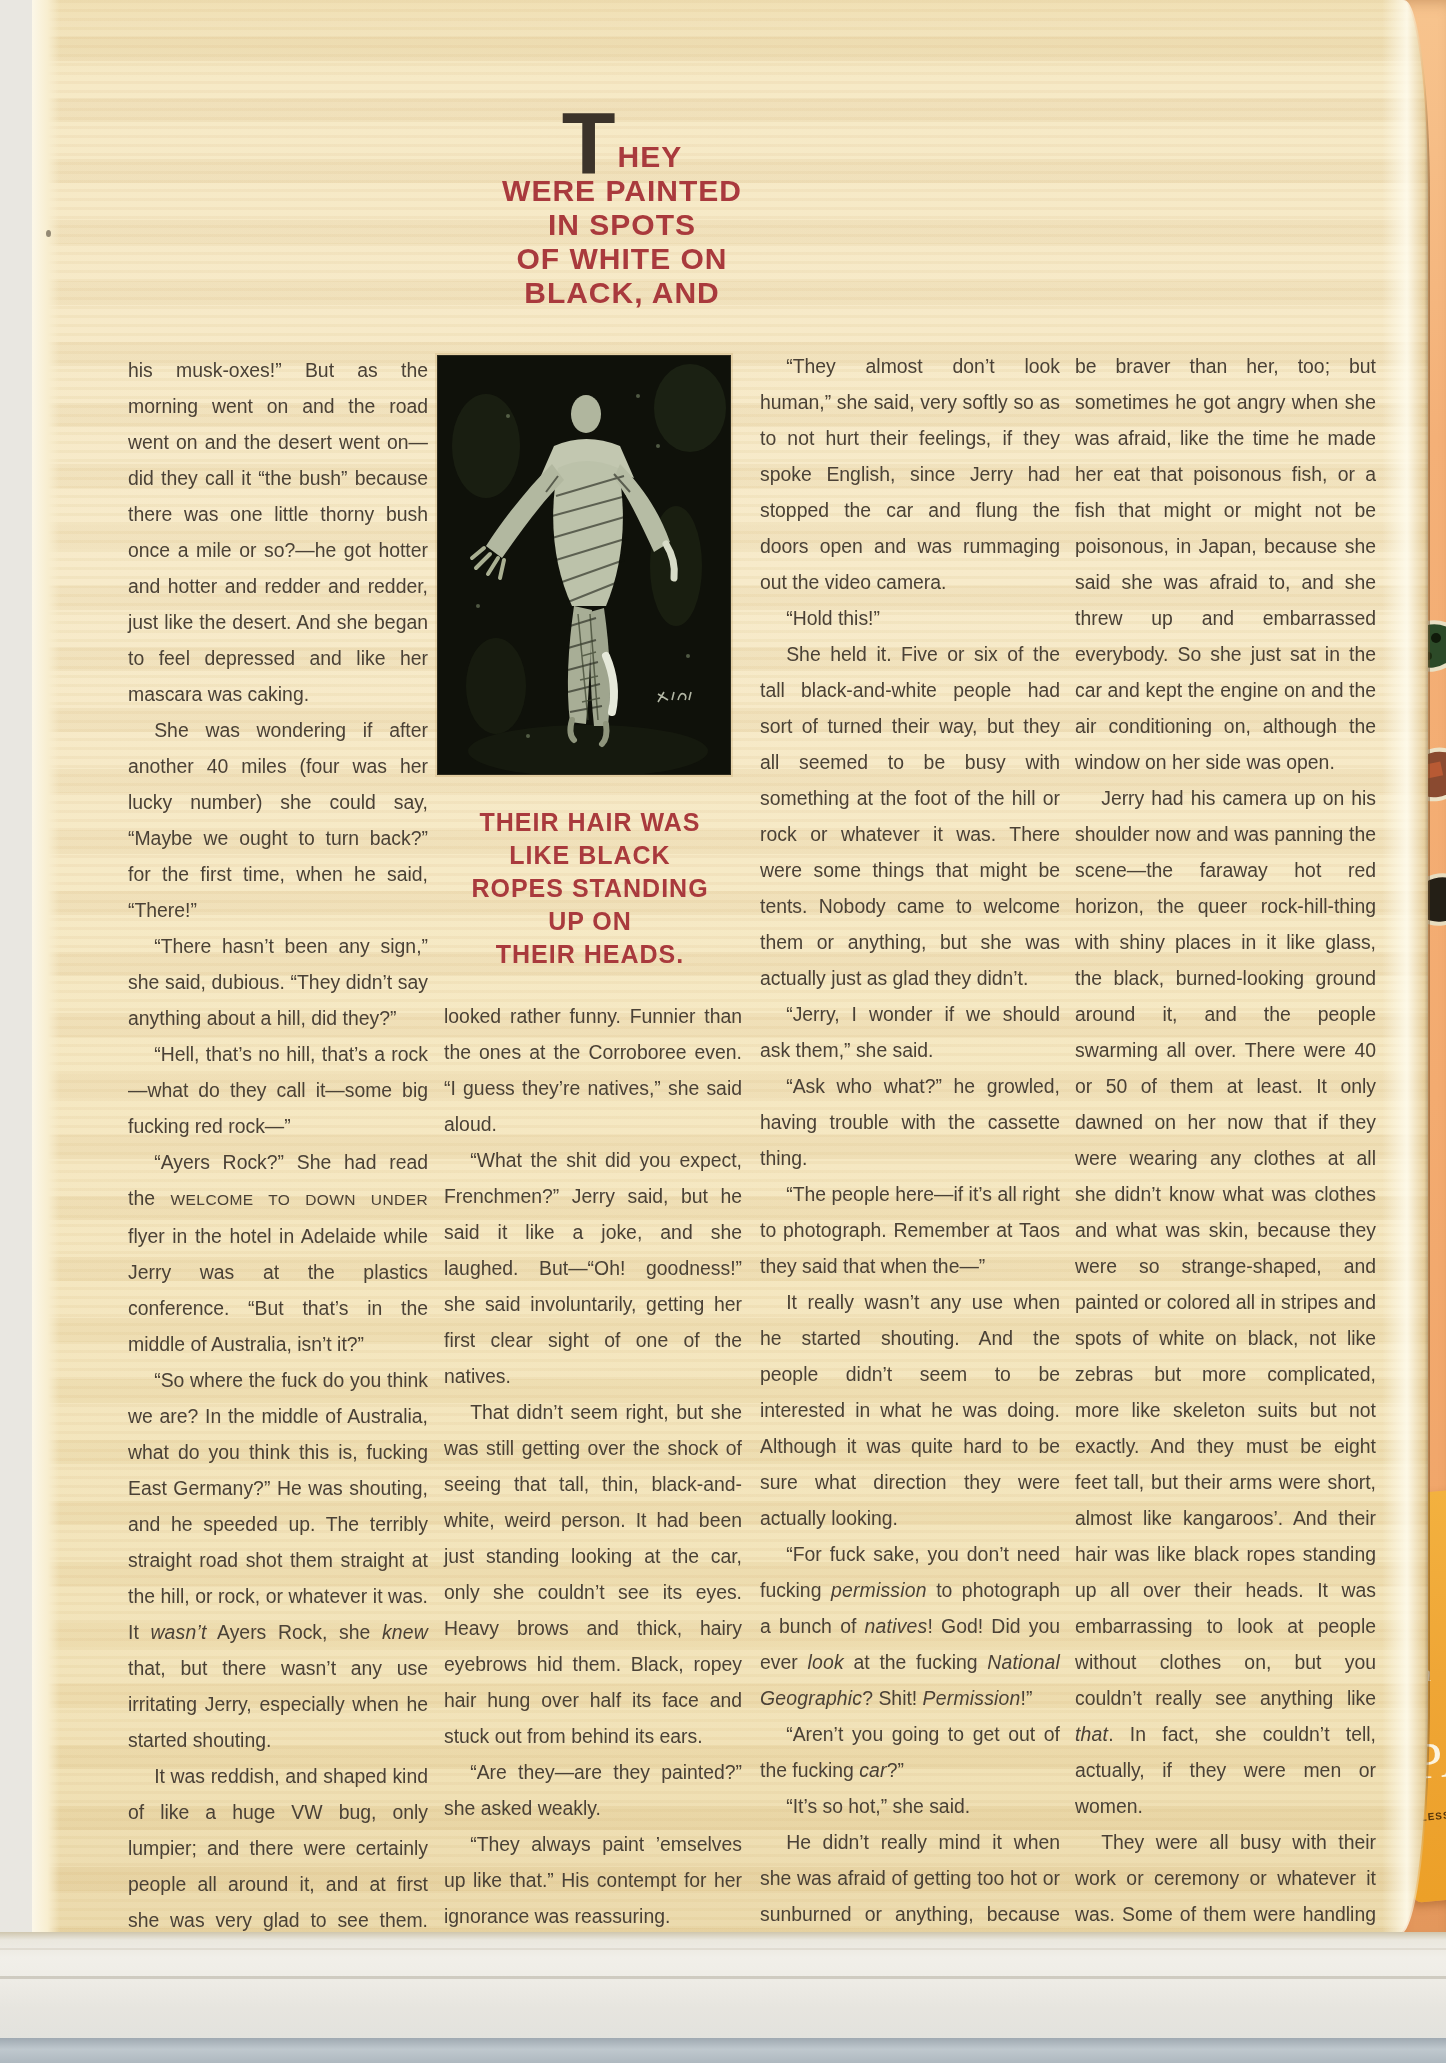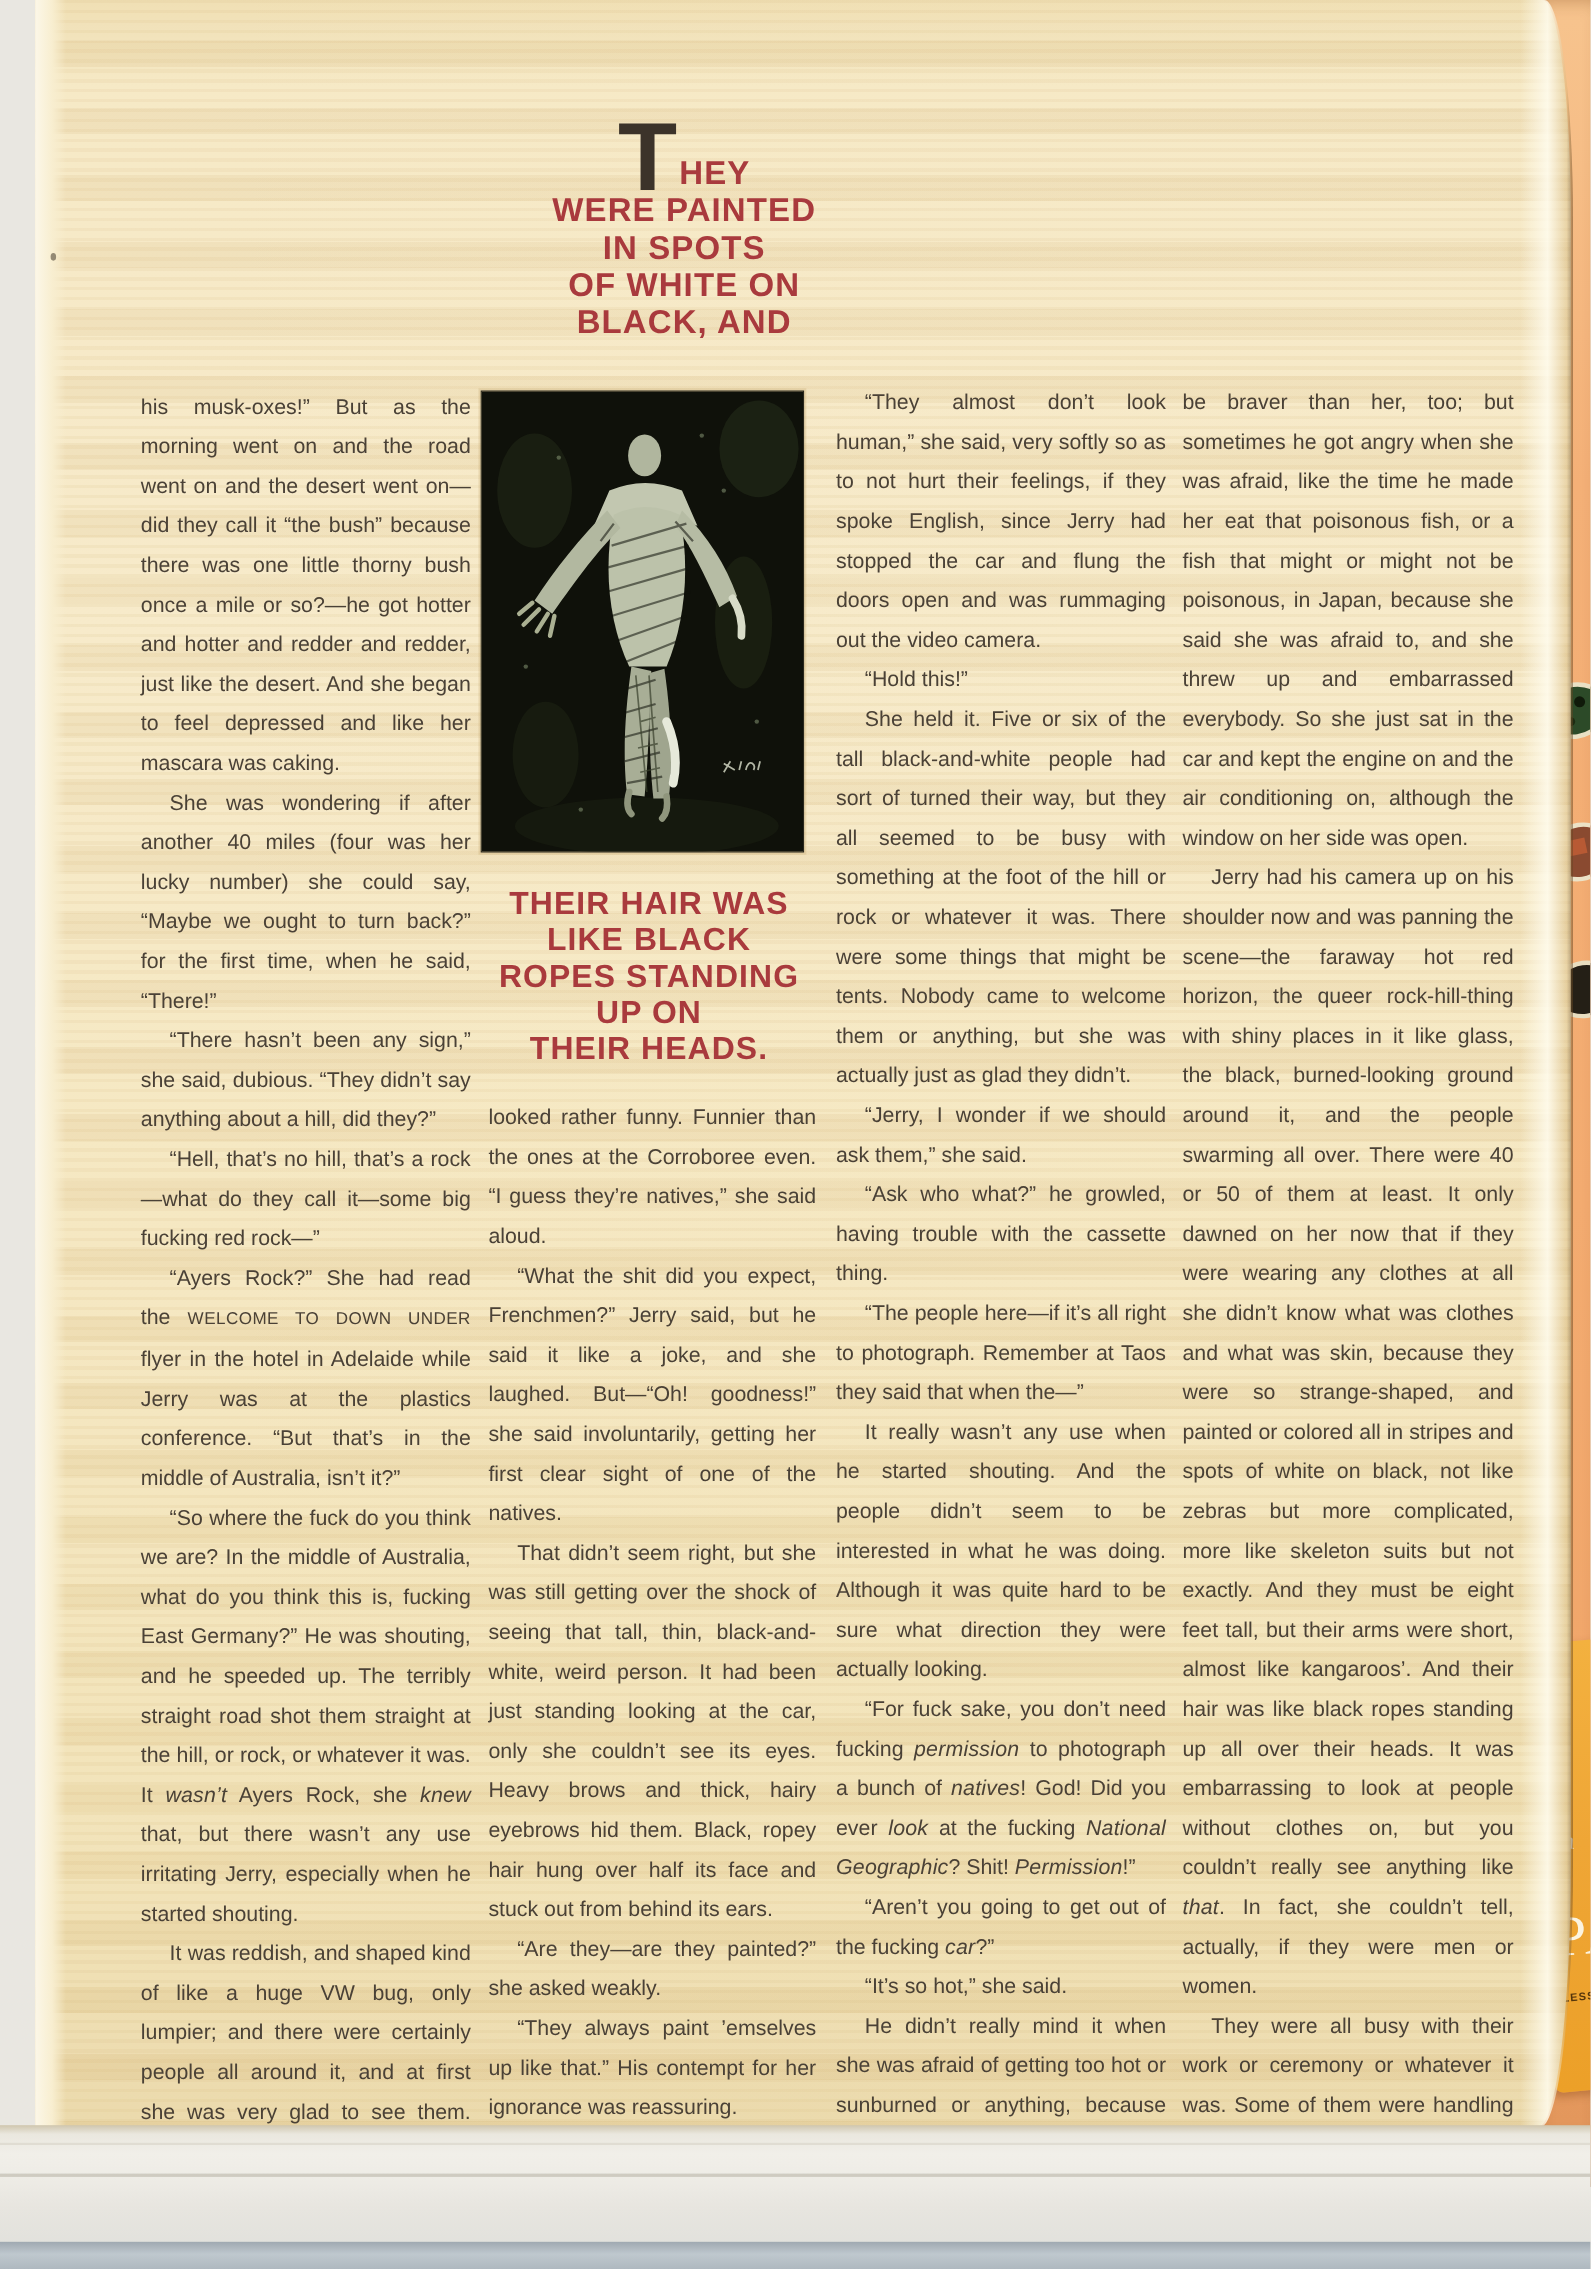--- a/index.html
+++ b/index.html
@@ -52,21 +52,21 @@
     border-radius:inherit;
   }
   .left-edge{position:absolute;left:0;top:0;width:28px;height:1934px;
     background:linear-gradient(90deg,#fcf7e8 0%,#f8eed0 55%,rgba(248,238,208,0) 100%);}
   .speck{position:absolute;left:14px;top:230px;width:5px;height:7px;background:#6a5f4e;border-radius:50%;opacity:.7;}
   
   .pq{position:absolute;text-align:center;color:#a93a3d;font-weight:bold;letter-spacing:1px;}
   .pq-top{left:428px;top:118px;width:324px;font-size:30px;line-height:34px;}
   .pq-top .line1{letter-spacing:1px;}
   .dropcap{font-size:88px;line-height:50px;vertical-align:-6px;color:#3c332a;letter-spacing:2px;}
-  .pq-mid{left:408px;top:806px;width:300px;font-size:29px;line-height:33px;}
+  .pq-mid{left:408px;top:806px;width:300px;font-size:25px;line-height:33px;}
   
   .painting{
     position:absolute;left:406px;top:356px;width:292px;height:418px;
     background:#101208;outline:1px solid #2a281c;box-shadow:0 0 0 3px rgba(190,160,100,.25);
   }
   .painting svg{display:block;}
   
   .col{
     position:absolute;color:#4a4136;font-size:19.4px;line-height:36px;
     text-align:justify;hyphens:auto;-webkit-hyphens:auto;

